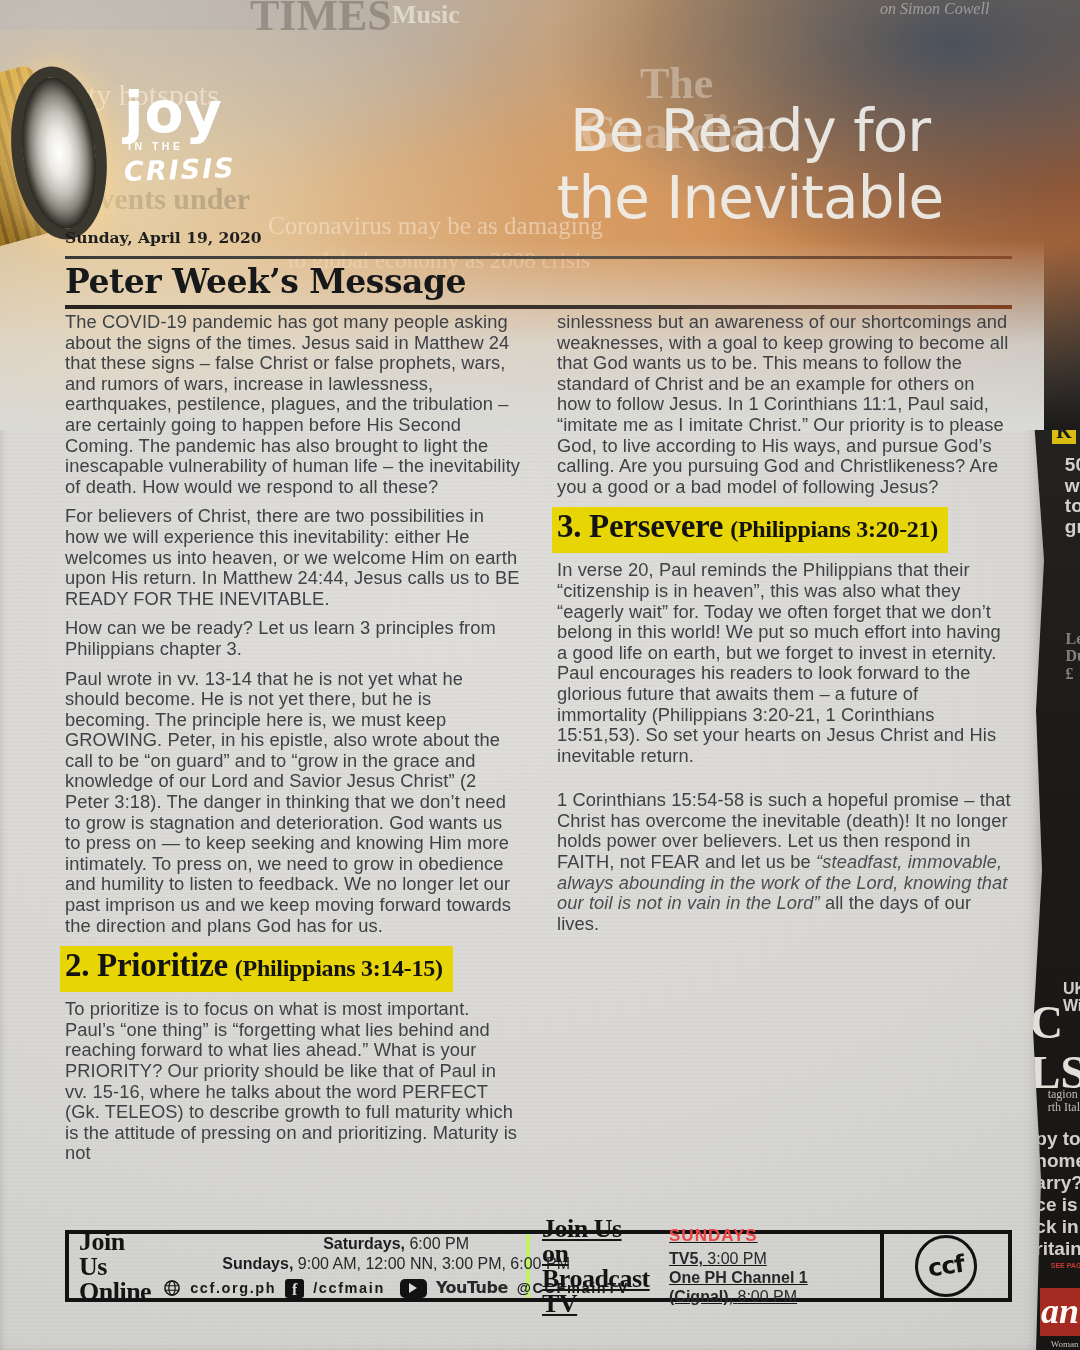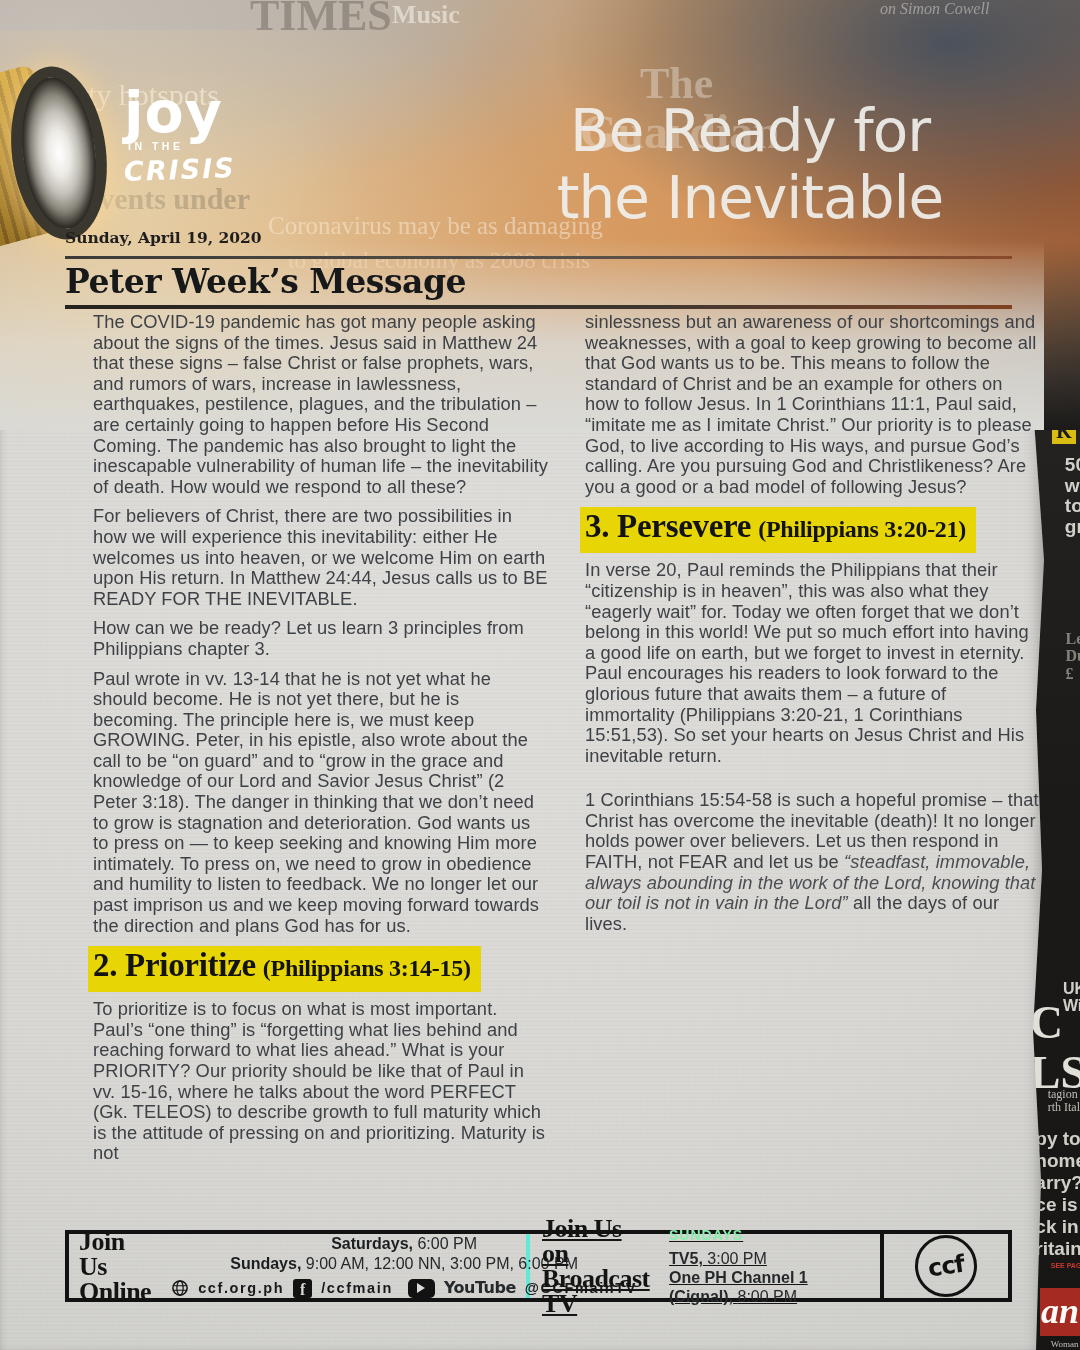--- a/index.html
+++ b/index.html
@@ -90,58 +90,58 @@
   
   .date{position:absolute;left:65px;top:228px;z-index:6;font-family:"DejaVu Serif",serif;
       font-weight:700;font-size:15.5px;color:#1e1e1e;}
   .rule1{position:absolute;left:65px;top:256px;width:947px;height:3px;z-index:6;
       background:linear-gradient(90deg,#3a3a38,#575149 55%,#7a4a30 90%,#8a4a2a);}
   .section-title{position:absolute;left:65px;top:262px;z-index:6;font-family:"DejaVu Serif",serif;
       font-weight:700;font-size:33px;letter-spacing:-.5px;color:#17181a;}
   .rule2{position:absolute;left:65px;top:305px;width:947px;height:4px;z-index:6;
       background:linear-gradient(90deg,#26231f,#3c362f 60%,#72412a 92%,#80421f);}
 
-  .col{position:absolute;top:312px;z-index:6;width:456px;margin-left:28px;}
+  .col{position:absolute;top:312px;z-index:6;width:456px;}
   .col-left{left:65px;}
   .col-right{left:557px;width:455px;}
   .col p{margin:0 0 9px;font-size:18.3px;line-height:20.6px;color:#3e4247;letter-spacing:.1px;}
   .p-last{margin-top:24px !important;}
   .em{font-style:italic;color:#4a4e52;}
   .h-row{margin:10px 0 7px;}
   .hl{display:inline-block;background:#e7d506;padding:2px 10px 4px 5px;margin-left:-5px;white-space:nowrap;
       font-family:"Liberation Serif",serif;font-weight:700;color:#131313;letter-spacing:-.3px;line-height:34px;}
   .h-main{font-size:33px;}
   .h-ref{font-size:24px;margin-left:7px;}
 
   
   .footer{position:absolute;left:65px;top:1230px;width:947px;height:72px;z-index:6;
       border:4px solid #121212;display:flex;box-sizing:border-box;color:#161616;}
   .cell{box-sizing:border-box;height:100%;}
-  .cell-online{width:461px;border-right:4px solid #5eead4;display:flex;align-items:center;
-      gap:20px;padding:4px 0 4px 10px;}
+  .cell-online{width:461px;border-right:4px solid #bef264;display:flex;align-items:center;
+      gap:12px;padding:4px 0 4px 10px;}
   .cell-tv{width:354px;border-right:4px solid #121212;display:flex;align-items:center;
       gap:16px;padding:4px 8px 4px 12px;text-decoration:underline;}
   .cell-logo{flex:1;display:flex;align-items:center;justify-content:center;}
   .f-title{font-family:"Liberation Serif",serif;font-weight:700;font-size:26px;line-height:25px;
       letter-spacing:-.5px;color:#141414;}
   .sched{font-size:16px;line-height:20px;color:#26292c;text-align:center;}
   .sched b{color:#1c1f22;}
   .handles{display:flex;align-items:center;gap:9px;margin-top:4px;}
   .site,.fb-handle,.yt-handle{font-weight:700;font-size:14.5px;letter-spacing:1.6px;color:#17191b;}
   .yt-word{font-family:"DejaVu Sans",sans-serif;font-weight:700;font-size:16px;letter-spacing:-.5px;}
   .fb-badge{display:inline-flex;width:19px;height:19px;background:#121212;border-radius:3px;
       align-items:flex-end;justify-content:center;}
   .fb-badge::before{content:"f";color:#dadad6;font-family:"Liberation Serif",serif;
       font-weight:700;font-size:16px;line-height:17px;}
   .yt-badge{display:inline-flex;width:27px;height:19px;background:#121212;border-radius:5px;
       align-items:center;justify-content:center;margin-left:6px;}
   .yt-badge::before{content:"";width:0;height:0;border-left:8px solid #dadad6;
       border-top:5px solid transparent;border-bottom:5px solid transparent;}
   .tv-block{font-size:16px;line-height:19px;color:#26292c;}
-  .tv-day{font-weight:700;font-size:14px;letter-spacing:1px;margin-bottom:4px;color:#86efac;}
+  .tv-day{font-weight:700;font-size:17px;letter-spacing:1px;margin-bottom:4px;color:#ef4444;}
   .ccf-circle{width:56px;height:56px;border:3.5px solid #121212;border-radius:50%;
       display:flex;align-items:center;justify-content:center;}
   .ccf-circle span{font-family:"DejaVu Sans",sans-serif;font-weight:700;font-size:24px;
       letter-spacing:-1px;color:#121212;transform:rotate(-8deg);}
 </style>
 </head>
 <body>
 
 <div class="page">
 

